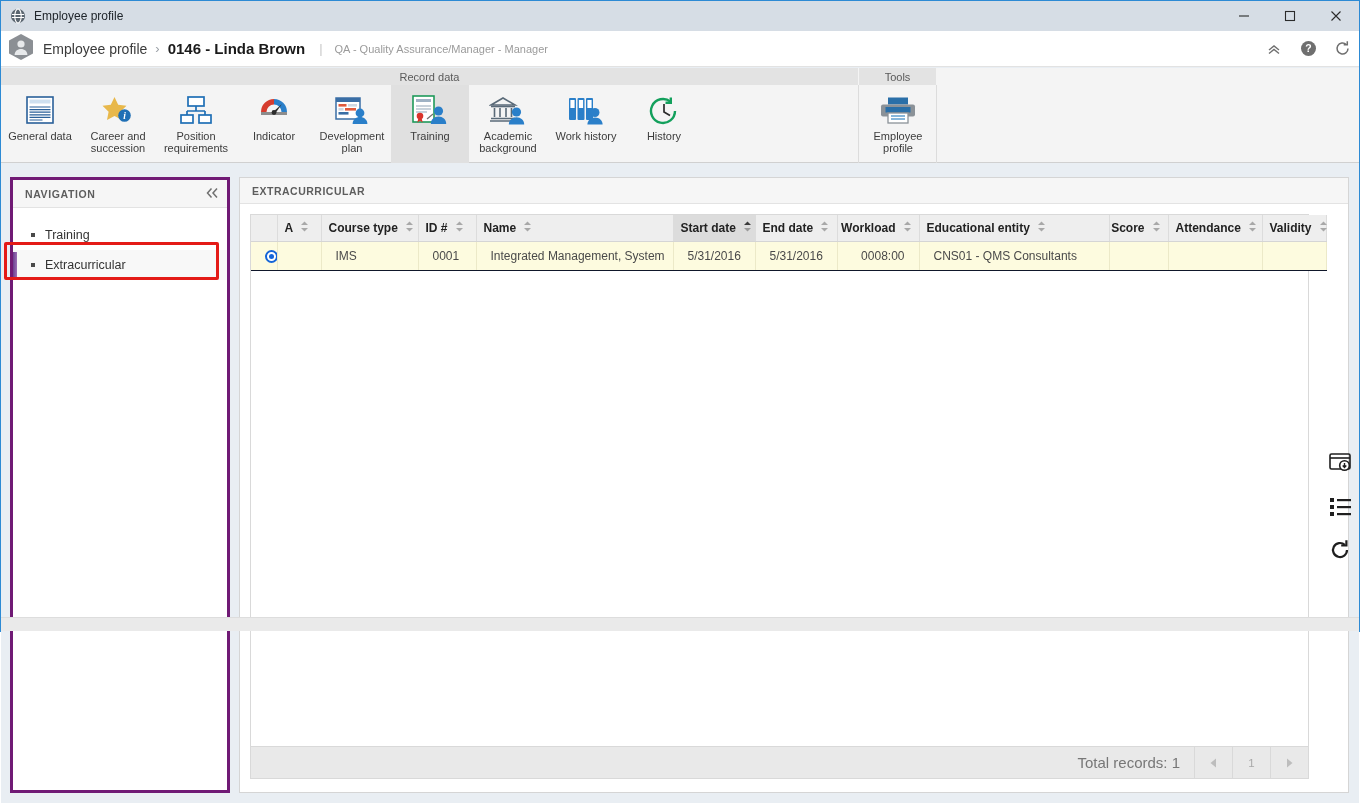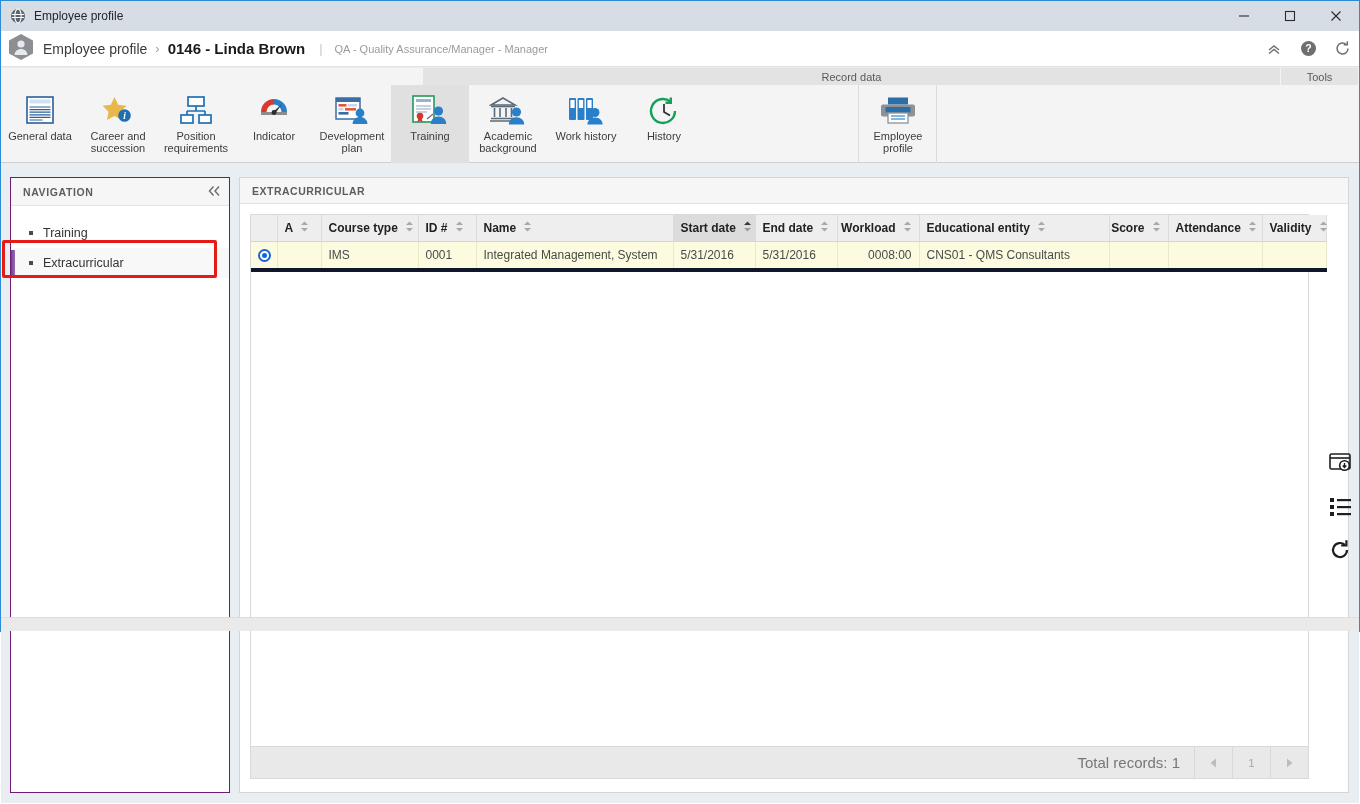--- a/index.html
+++ b/index.html
@@ -57,21 +57,20 @@
 
   
   .ribbon {
     position: absolute; left: 0; top: 67px; width: 1358px; height: 95px;
     background: #f4f4f4;
     border-bottom: 1px solid #d0d0d0;
   }
   .rb-grouplabels {
     position: absolute; left: 0; top: 0; height: 17px; width: 100%;
     display: flex;
-    justify-content: flex-end;
   }
   .rb-glabel {
     height: 17px; background: #e3e3e3;
     font-size: 11px; color: #5a5a5a;
     display: flex; align-items: center; justify-content: center;
     border-right: 1px solid #f4f4f4;
   }
   .rb-buttons {
     position: absolute; left: 0; top: 17px; height: 78px; width: 100%;
     display: flex; align-items: flex-start;
@@ -92,21 +91,21 @@
 
   
   .body-area {
     position: absolute; left: 0; top: 162px; width: 1358px; height: 640px;
     background: #e9eef3;
   }
 
   
   .nav {
     position: absolute; left: 9px; top: 14px; width: 220px; height: 616px;
-    background: #ffffff; border: 1px solid #701a75;
+    background: #ffffff; border: 3px solid #701a75;
   }
   .nav-head {
     height: 28px; background: #f6f6f6; border-bottom: 1px solid #e3e3e3;
     display: flex; align-items: center; padding: 0 8px 0 12px;
   }
   .nav-title {
     font-size: 10.5px; font-weight: bold; letter-spacing: .6px; color: #5d5d5d;
   }
   .nav-head-spacer { flex: 1; }
   .nav-collapse { color: #707070; font-size: 13px; line-height: 13px; }
@@ -151,22 +150,22 @@
     border-bottom: 1px solid #d5d5d5;
     font-size: 12px; font-weight: bold; color: #222; text-align: left;
     padding: 0 7px; white-space: nowrap; position: relative;
   }
   table.grid th.sorted { background: #dcdcdc; }
   .th-inner { display: flex; align-items: center; }
   .th-inner.right { justify-content: flex-end; }
   .sort-ico { margin-left: 7px; flex: none; display:inline-block; }
   table.grid td {
     height: 29px; border-right: 1px solid #ece9c8;
-    border-bottom: 4px solid #0f172a;
-    font-size: 12px; color: #4a4a4a; padding: 0 7px;
+    border-bottom: 1px solid #0f172a;
+    font-size: 12px; color: #4a4a4a; padding: 0 14px;
     background: #fdfbdf; white-space: nowrap; overflow: hidden;
   }
   table.grid td.num { text-align: right; }
   td.radio-cell { text-align: center; padding: 0; }
   .radio {
     width: 13px; height: 13px; border-radius: 50%;
     border: 2px solid #1565d8; background: #fff;
     display: inline-block; position: relative; vertical-align: middle;
   }
   .radio::after {

